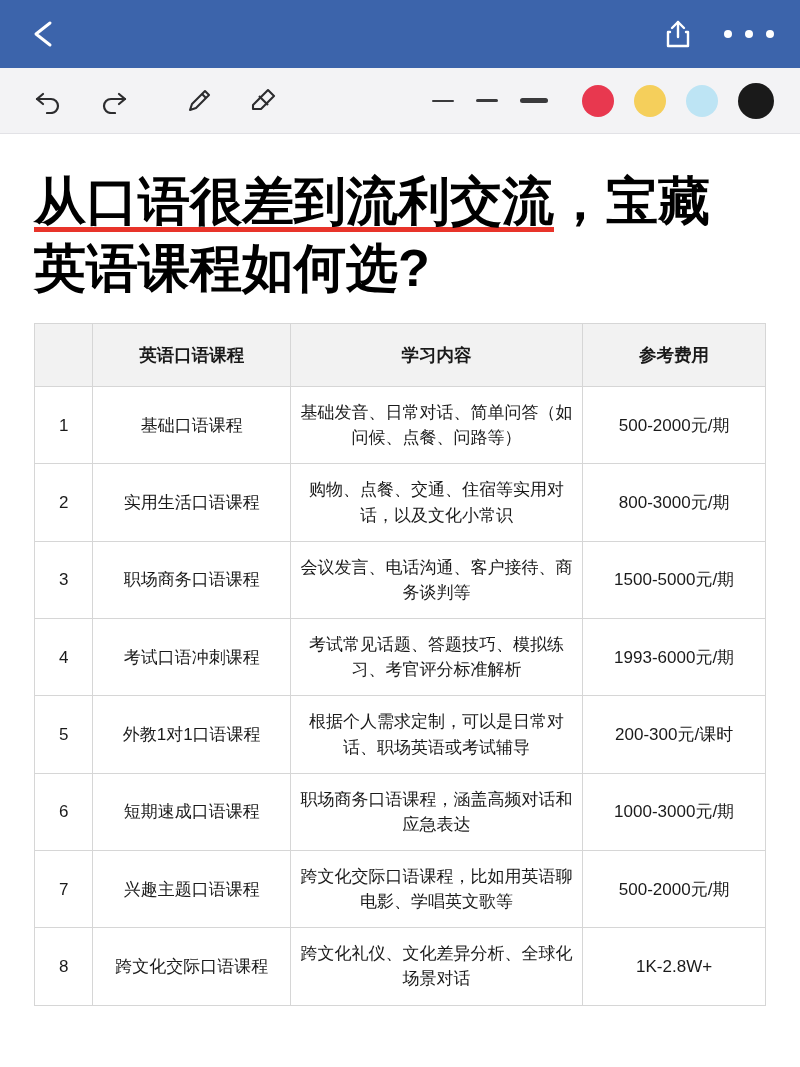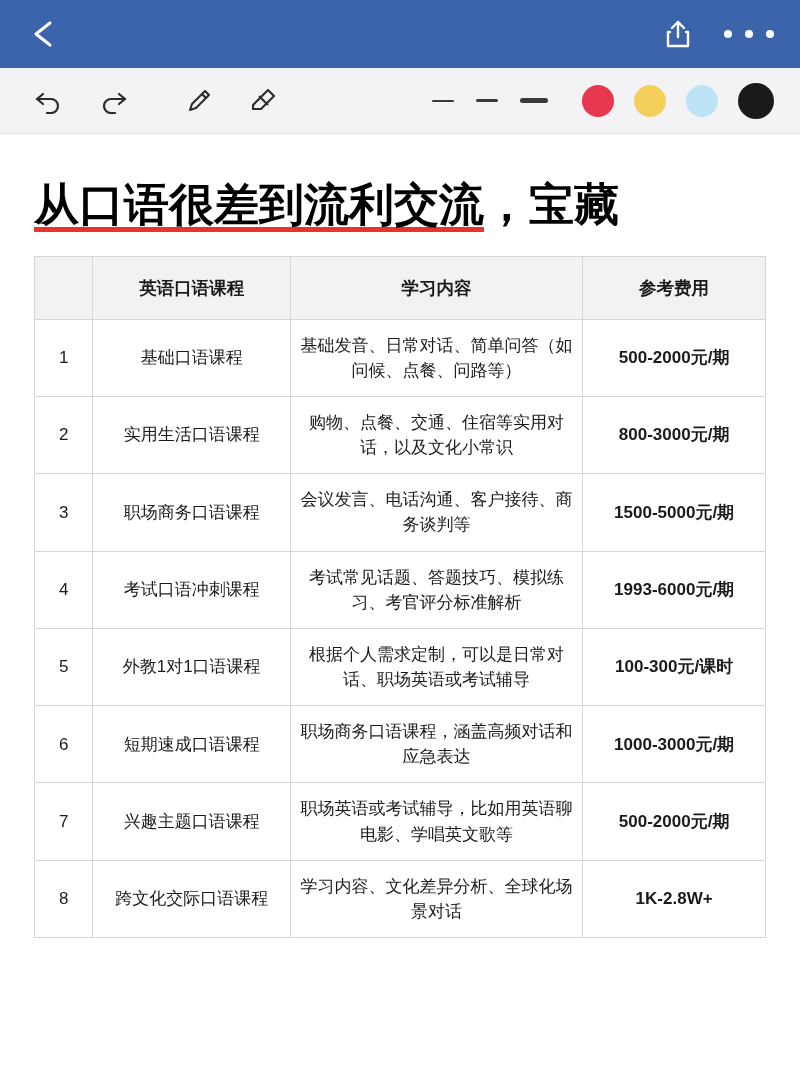--- a/index.html
+++ b/index.html
@@ -106,26 +106,26 @@
     width: 36px;
     height: 36px;
   }
 
   
   .content {
     padding: 26px 34px 0 34px;
     box-sizing: border-box;
   }
   .title {
-    font-size: 45px;
+    font-size: 52px;
     font-weight: bold;
     line-height: 1.28;
     color: #000000;
     letter-spacing: 0px;
-    margin: 16px 0 22px 0;
+    margin: 8px 0 22px 0;
   }
   .title .underlined {
     background-image: linear-gradient(to top, #e8342a 0, #e8342a 5px, transparent 5px);
     padding-bottom: 2px;
   }
 
   
   table.course-table {
     width: 100%;
     border-collapse: collapse;
@@ -150,21 +150,21 @@
   }
   table.course-table td {
     font-size: 17px;
     line-height: 1.48;
     padding: 13px 7px;
   }
   td.idx {
     font-size: 18px;
   }
   td.name { font-weight: normal; }
-  td.fee  { font-weight: bold; }
+  td.fee  { font-weight: normal; }
   .col-idx  { width: 8%; }
   .col-name { width: 27%; }
   .col-desc { width: 40%; }
   .col-fee  { width: 25%; }
 </style>
 </head>
 <body>
 
 <div class="navbar">
   <div class="nav-back">
@@ -229,20 +229,21 @@
     <div class="swatch" style="background:#f5cf5b"></div>
     <div class="swatch" style="background:#bde4f4"></div>
     <div class="swatch big" style="background:#1a1a1a"></div>
   </div>
 </div>
 
 <div class="content">
 
   <h1 class="title">
     <span class="underlined">从口语很差到流利交流</span><span>，宝藏</span><br>
+    <span>英语课程如何选?</span>
   </h1>
 
   <table class="course-table">
     <colgroup>
       <col class="col-idx">
         <col class="col-name">
         <col class="col-desc">
         <col class="col-fee">
     </colgroup>
     <thead>
@@ -275,35 +276,35 @@
       <tr>
         <td class="idx">4</td>
         <td class="name">考试口语冲刺课程</td>
         <td class="desc">考试常见话题、答题技巧、模拟练习、考官评分标准解析</td>
         <td class="fee">1993-6000元/期</td>
       </tr>
       <tr>
         <td class="idx">5</td>
         <td class="name">外教1对1口语课程</td>
         <td class="desc">根据个人需求定制，可以是日常对话、职场英语或考试辅导</td>
-        <td class="fee">100-300元/课时</td>
+        <td class="fee">200-300元/课时</td>
       </tr>
       <tr>
         <td class="idx">6</td>
         <td class="name">短期速成口语课程</td>
         <td class="desc">职场商务口语课程，涵盖高频对话和应急表达</td>
         <td class="fee">1000-3000元/期</td>
       </tr>
       <tr>
         <td class="idx">7</td>
         <td class="name">兴趣主题口语课程</td>
-        <td class="desc">职场英语或考试辅导，比如用英语聊电影、学唱英文歌等</td>
+        <td class="desc">跨文化交际口语课程，比如用英语聊电影、学唱英文歌等</td>
         <td class="fee">500-2000元/期</td>
       </tr>
       <tr>
         <td class="idx">8</td>
         <td class="name">跨文化交际口语课程</td>
-        <td class="desc">学习内容、文化差异分析、全球化场景对话</td>
+        <td class="desc">跨文化礼仪、文化差异分析、全球化场景对话</td>
         <td class="fee">1K-2.8W+</td>
       </tr>
     </tbody>
   </table>
 </div>
 
 </body></html>

